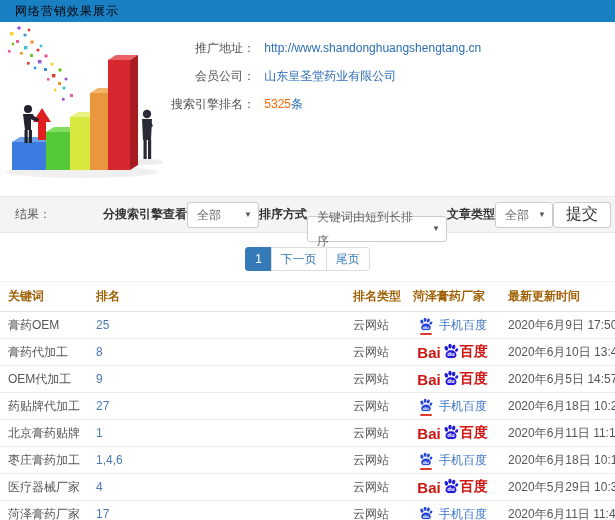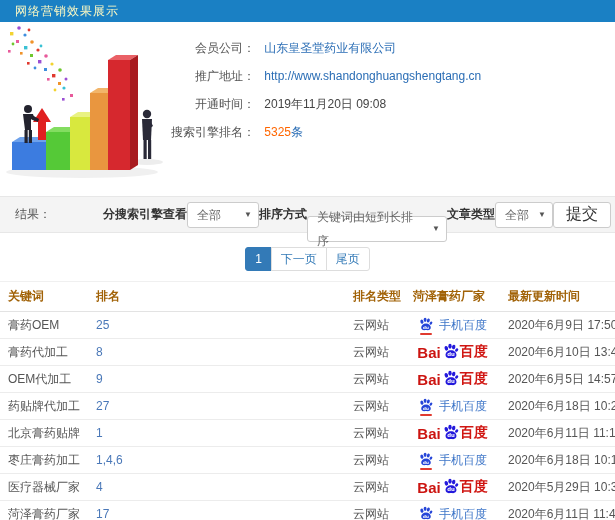--- a/index.html
+++ b/index.html
@@ -1,20 +1,20 @@
 <!DOCTYPE html>
 <html><head>
 <meta charset="utf-8">
 <style>
   * { margin:0; padding:0; box-sizing:border-box; }
   html,body { width:615px; height:520px; overflow:hidden; background:#fff;
     font-family:"Liberation Sans","DejaVu Sans",sans-serif; font-size:12px; color:#555; }
 
   
-  .topbar { height:22px; background:#1a80c4; color:#fef9c3; line-height:22px;
+  .topbar { height:22px; background:#1a80c4; color:#000000; line-height:22px;
     padding-left:15px; font-size:12px; letter-spacing:1px; }
 
   
   .info-section { position:relative; height:174px; }
   .illustration { position:absolute; left:0; top:4; width:190px; height:164px; }
   .info-fields { margin-left:155px; padding-top:12px; }
   .field-row { height:28px; line-height:28px; white-space:nowrap; }
   .field-label { display:inline-block; width:100px; text-align:right; color:#555; }
   .field-value { margin-left:6px; color:#444; }
   a.blue-link { color:#2a6db5; text-decoration:none; }
@@ -157,30 +157,26 @@
         <circle cx="55" cy="68" r="1.4" fill="#f2d330"></circle>
       <rect x="62" y="76" width="2.6" height="2.6" fill="#9b4fd4"></rect>
         <circle cx="41" cy="24" r="1.4" fill="#39c1d4"></circle>
       <rect x="8" y="28" width="2.6" height="2.6" fill="#e85a9b"></rect>
         <circle cx="29" cy="8" r="1.4" fill="#e0392f"></circle>
     </g>
   </svg>
 
   <div class="info-fields">
     <div class="field-row">
+      <span class="field-label">推广地址：</span>
+      <a class="field-value blue-link" href="#">http://www.shandonghuangshengtang.cn</a>
+    </div>
+    <div class="field-row">
       <span class="field-label">会员公司：</span>
       <a class="field-value blue-link" href="#">山东皇圣堂药业有限公司</a>
-    </div>
-    <div class="field-row">
-      <span class="field-label">推广地址：</span>
-      <a class="field-value blue-link" href="#">http://www.shandonghuangshengtang.cn</a>
-    </div>
-    <div class="field-row">
-      <span class="field-label">开通时间：</span>
-      <span class="field-value">2019年11月20日 09:08</span>
     </div>
     <div class="field-row">
       <span class="field-label">搜索引擎排名：</span>
       <span class="field-value">
         <span class="count-orange">5325</span><span class="count-unit">条</span>
       </span>
     </div>
   </div>
 </div>
 

